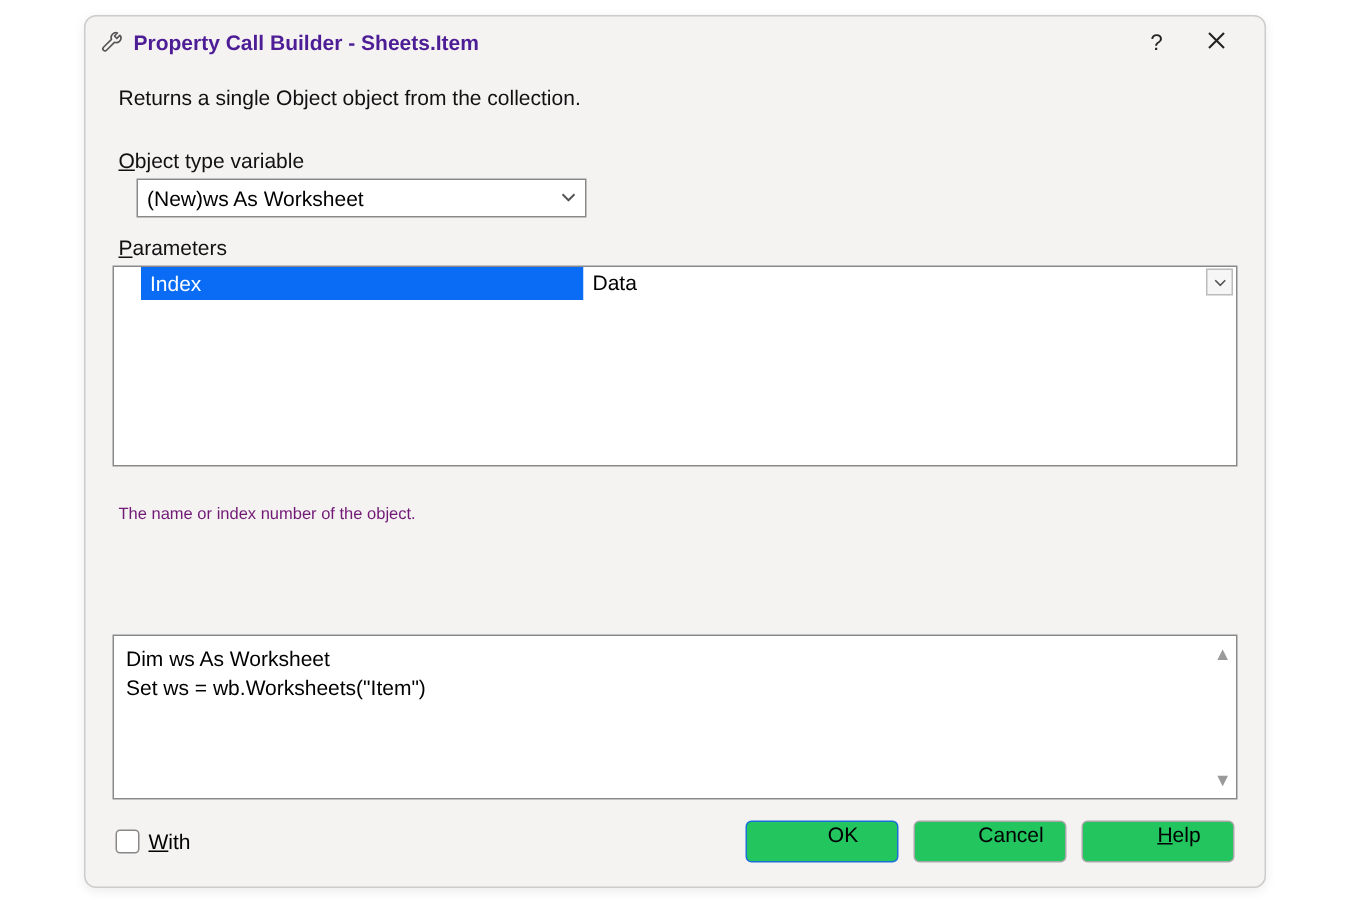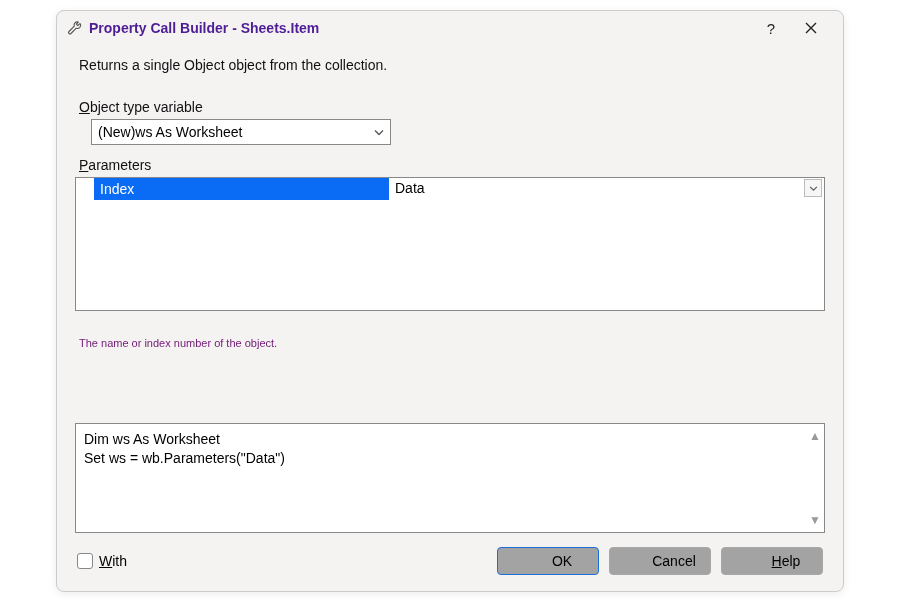--- a/index.html
+++ b/index.html
@@ -184,25 +184,24 @@
       border: 1px solid #888;
       border-radius: 3px;
       background: #fff;
     }
     .footer .spacer2 { flex: 1; }
     .btn {
       min-width: 102px;
       height: 28px;
       border: 1px solid #a8a8a8;
       border-radius: 4px;
-      background: #a3a3a3;
-      font-size: 14px;
-      cursor: pointer;
-      display: flex;
-      align-items: center;
+      background: #22c55e;
+      font-size: 14px;
+      cursor: pointer;
+      display: flex;
       justify-content: center;
       padding-left: 28px;
     }
     .btn.primary {
       border: 1px solid #1a6fd8;
     }
     .ul-h { text-decoration: underline; }
   </style>
 </head>
 <body>
@@ -253,21 +252,21 @@
         </div>
       </div>
     </div>
 
     <div class="hint">The name or index number of the object.</div>
 
     <div class="spacer"></div>
 
     <div class="codewrap">
       <div class="codebox">Dim ws As Worksheet
-Set ws = wb.Parameters("Data")</div>
+Set ws = wb.Worksheets("Item")</div>
       <span class="scroll-arrow scroll-up">▲</span>
       <span class="scroll-arrow scroll-down">▼</span>
     </div>
 
     <div class="footer">
       <label class="chk">
         <span class="chkbox"></span>
         <span class="ul-first">With</span>
       </label>
       <div class="spacer2"></div>

